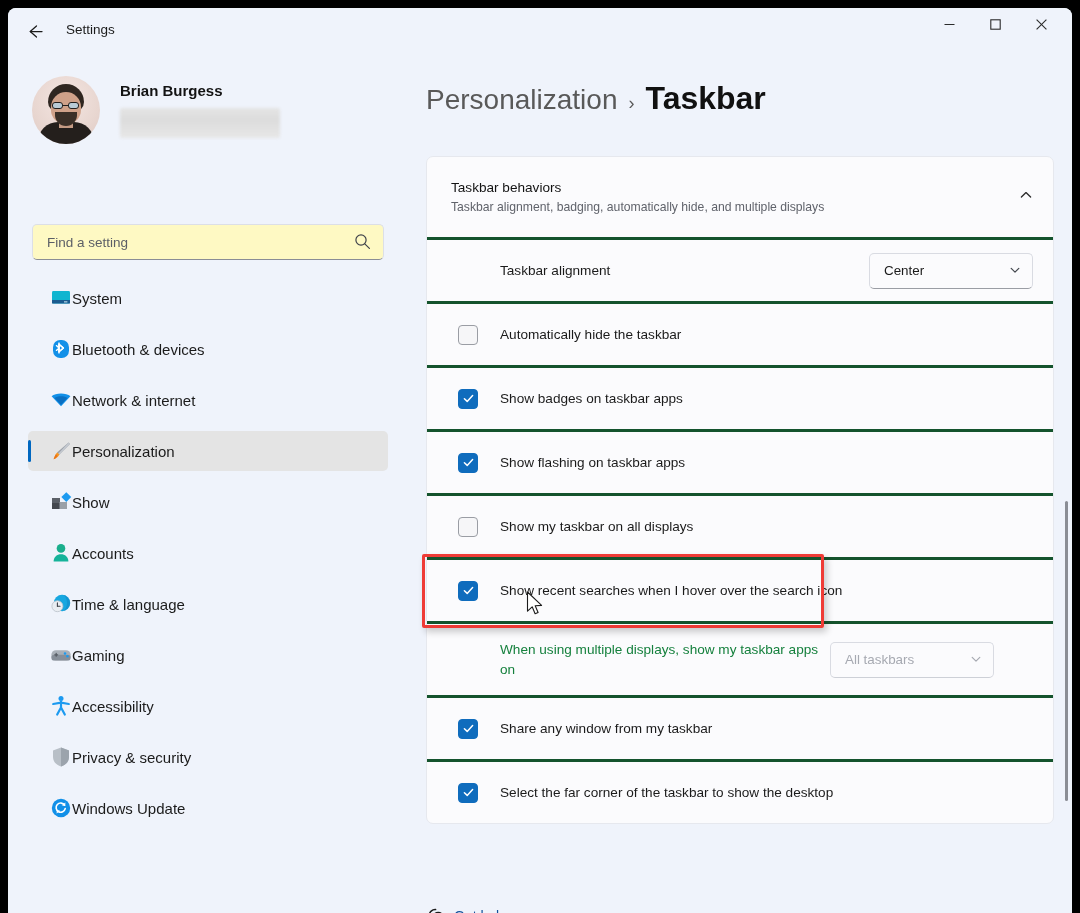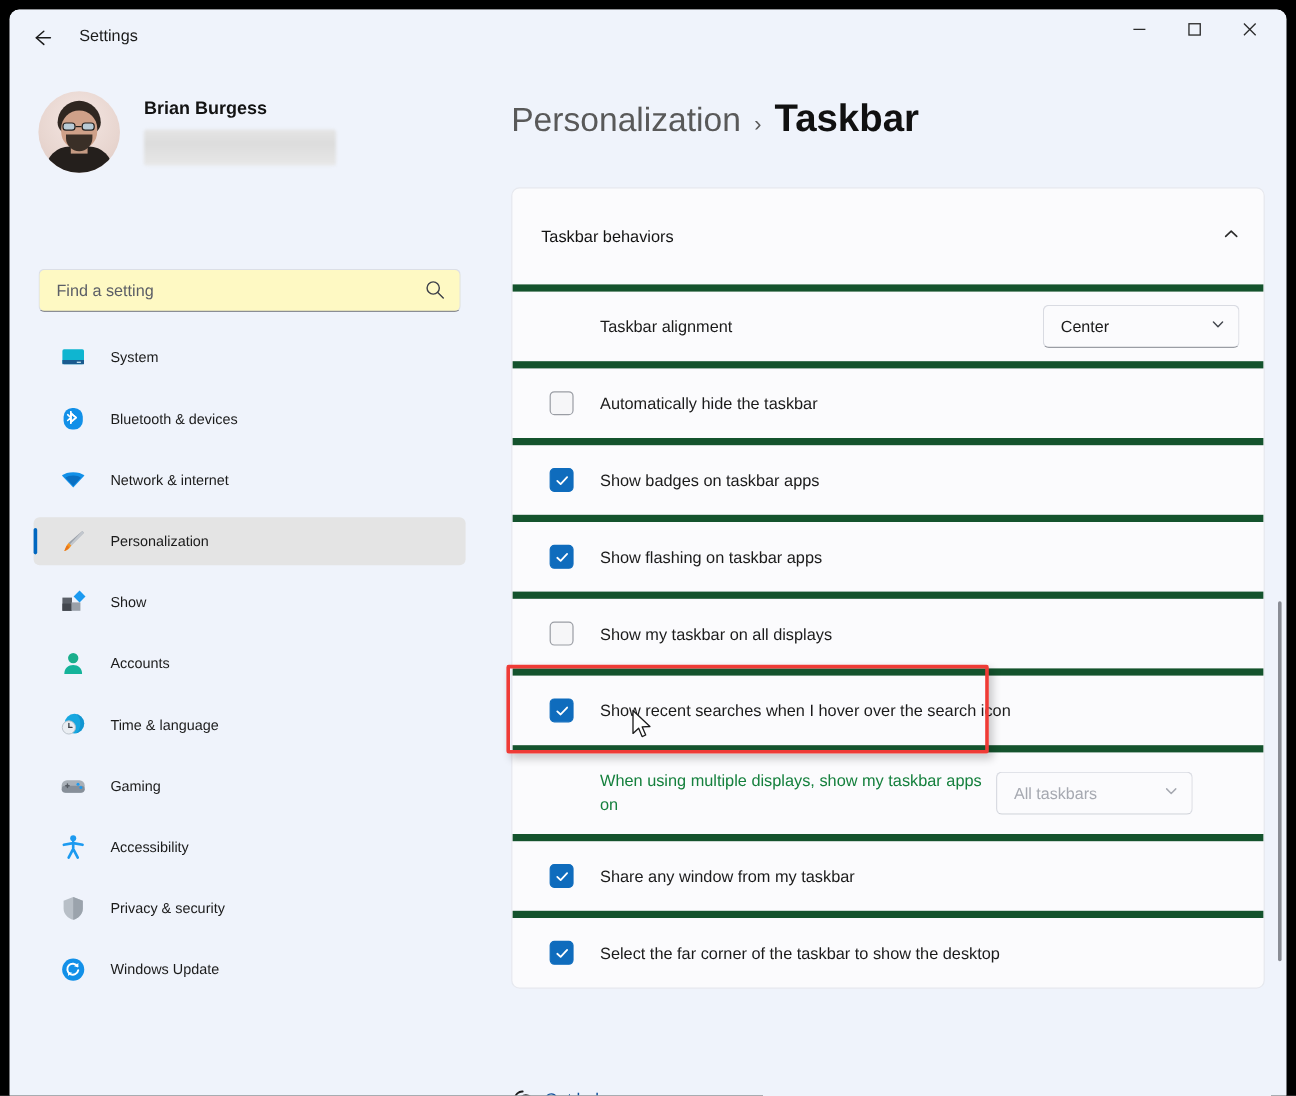--- a/index.html
+++ b/index.html
@@ -90,21 +90,21 @@
     position: relative; height: 40px; margin-bottom: 11px;
     display: flex; align-items: center; border-radius: 5px; cursor: pointer;
     padding-left: 22px;
   }
   .nav-item.active { background: #e4e4e4; }
   .nav-item.active::before {
     content: ""; position: absolute; left: 0; top: 9px;
     width: 3px; height: 22px; background: #0067c0; border-radius: 2px;
   }
   .nav-icon { width: 22px; height: 22px; flex: none; position: relative; }
-  .nav-label { margin-left: 20px; font-size: 12px; color: #1b1b1b; }
+  .nav-label { font-size: 15px; color: #1b1b1b; }
 
   
   #main {
     position: absolute; left: 392px; top: 48px; width: 672px; height: 857px;
     background: #eff3fb; overflow: hidden;
   }
   #breadcrumb {
     position: absolute; left: 26px; top: 24px;
     display: flex; align-items: baseline;
   }
@@ -119,21 +119,21 @@
   }
   #card-head {
     height: 80px; display: flex; align-items: center;
     padding: 0 20px 0 24px; cursor: pointer; position: relative;
   }
   #card-head-text { flex: 1; }
   #card-title { font-size: 13.6px; color: #131313; }
   #card-sub { font-size: 12.2px; color: #60636b; margin-top: 5px; }
 
   .row {
-    position: relative; border-top: 6px solid #14532d;
+    position: relative; border-top: 3px solid #14532d;
     display: flex; align-items: center; padding: 0 20px 0 73px;
     min-height: 64px;
   }
   .row.clickable { cursor: pointer; }
   .row-label { font-size: 13.6px; color: #1b1b1b; flex: 1; }
   .row.disabled .row-label { color: #15803d; }
 
   .cb {
     position: absolute; left: 31px; width: 20px; height: 20px;
     border-radius: 4px; cursor: pointer;
@@ -374,20 +374,21 @@
       <span id="bc-parent">Personalization</span>
       <span id="bc-sep">›</span>
       <span id="bc-current">Taskbar</span>
     </div>
 
     <div id="card">
 
       <div id="card-head">
         <div id="card-head-text">
           <div id="card-title">Taskbar behaviors</div>
+          <div id="card-sub">Taskbar alignment, badging, automatically hide, and multiple displays</div>
         </div>
         <span>
           <svg width="14" height="14" viewBox="0 0 14 14">
             <path d="M2.4 9 L7 4.6 L11.6 9" fill="none" stroke="#2b2b2b" stroke-width="1.35" stroke-linecap="round" stroke-linejoin="round"></path>
           </svg>
         </span>
       </div>
 
       <div class="row">
         <span class="row-label">Taskbar alignment</span>

